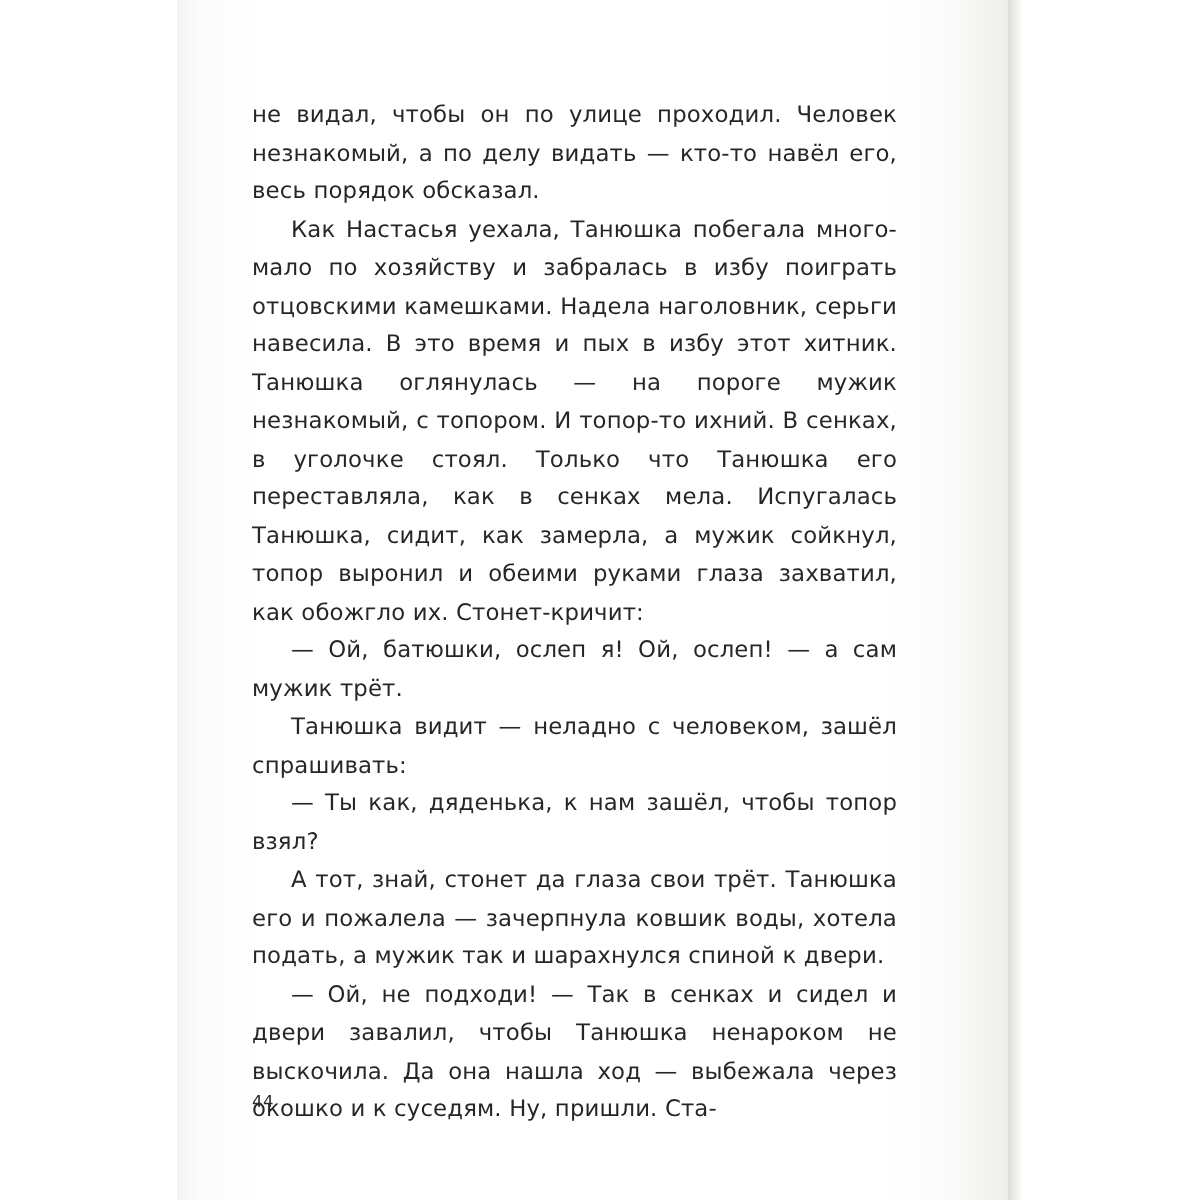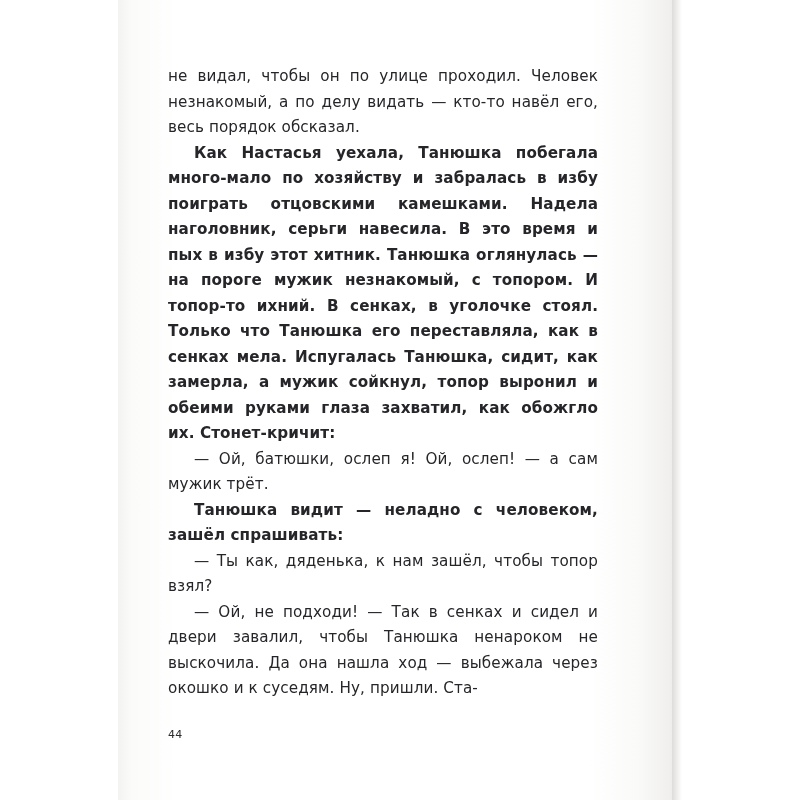--- a/index.html
+++ b/index.html
@@ -55,21 +55,20 @@
     line-height: 25.5px;
     color: #26262a;
     text-align: justify;
     text-justify: inter-word;
     letter-spacing: 0.1px;
     -webkit-hyphens: none;
     hyphens: none;
   }
   .para.indent {
     text-indent: 26px;
-    font-weight: bold;
   }
   .para.dialog {
     text-indent: 26px;
   }
   .page-number {
     position: absolute;
     left: 168px;
     top: 728px;
     width: 430px;
     font-size: 11px;
@@ -83,17 +82,18 @@
 <div class="page-scan">
   <div class="page-surface"></div>
   <div class="page-edge-right"></div>
 
   <div class="text-column">
     <p class="para">не видал, чтобы он по улице проходил. Человек незнакомый, а по делу видать — кто-то навёл его, весь порядок обсказал.</p>
     <p class="para indent">Как Настасья уехала, Танюшка побегала много-мало по хозяйству и забралась в избу поиграть отцовскими камешками. Надела наголовник, серьги навесила. В это время и пых в избу этот хитник. Танюшка оглянулась — на пороге мужик незнакомый, с топором. И топор-то ихний. В сенках, в уголочке стоял. Только что Танюшка его переставляла, как в сенках мела. Испугалась Танюшка, сидит, как замерла, а мужик сойкнул, топор выронил и обеими руками глаза захватил, как обожгло их. Стонет-кричит:</p>
     <p class="para dialog">— Ой, батюшки, ослеп я! Ой, ослеп! — а сам мужик трёт.</p>
     <p class="para indent">Танюшка видит — неладно с человеком, зашёл спрашивать:</p>
     <p class="para dialog">— Ты как, дяденька, к нам зашёл, чтобы топор взял?</p>
+    <p class="para indent">А тот, знай, стонет да глаза свои трёт. Танюшка его и пожалела — зачерпнула ковшик воды, хотела подать, а мужик так и шарахнулся спиной к двери.</p>
     <p class="para dialog">— Ой, не подходи! — Так в сенках и сидел и двери завалил, чтобы Танюшка ненароком не выскочила. Да она нашла ход — выбежала через окошко и к суседям. Ну, пришли. Ста-</p>
   </div>
 
   <div class="page-number">44</div>
 </div>
 
 </body></html>

